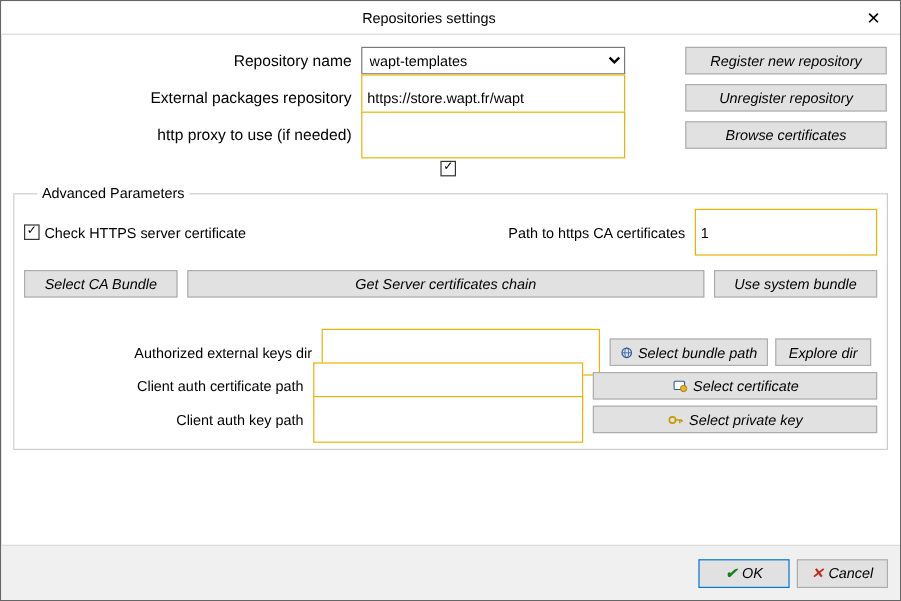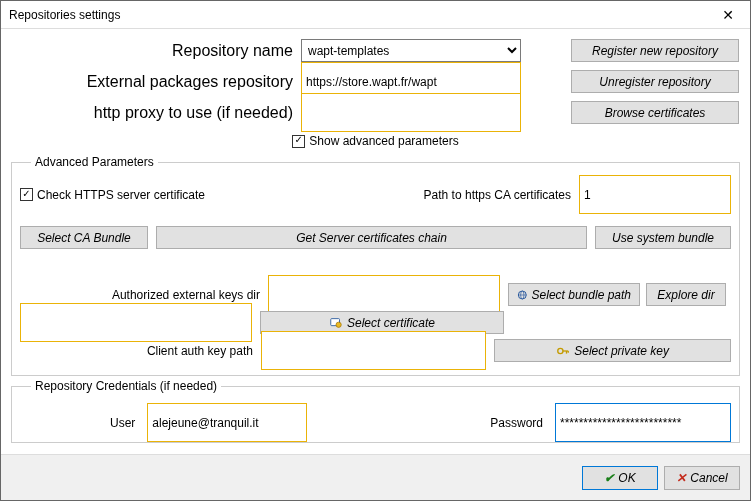--- a/index.html
+++ b/index.html
@@ -19,21 +19,21 @@
   
   .titlebar {
     height: 28px;
     background: #fff;
     border-bottom: 1px solid #ddd;
     display: flex;
     align-items: center;
     padding: 0 0 0 8px;
     font-size: 12px;
   }
-  .titlebar .title { flex: 1; }
+  .titlebar .title { flex: 1; text-align: center; }
   .titlebar .close {
     width: 44px;
     height: 28px;
     display: flex;
     align-items: center;
     justify-content: center;
     font-size: 14px;
     font-family: Arial, sans-serif;
   }
 
@@ -48,21 +48,21 @@
   .form-row {
     display: flex;
     align-items: center;
     margin-bottom: 8px;
     height: 23px;
   }
   .form-label {
     width: 290px;
     text-align: right;
     padding-right: 8px;
-    font-size: 16px;
+    font-size: 13px;
   }
   .form-field { width: 220px; }
   .form-spacer { width: 50px; }
   .form-btncol { width: 168px; }
 
   input[type="text"], input[type="password"] {
     font-family: inherit;
     font-size: 12px;
     height: 39px;
     border: 1px solid #eab308;
@@ -235,21 +235,20 @@
       <input type="text" value="" style="">
     </div>
     <div class="form-spacer"></div>
     <div class="form-btncol">
       <button class="btn">Browse certificates</button>
     </div>
   </div>
 
   <div class="check-row">
     <span class="checkbox checked"></span>
-    <span>Show advanced parameters</span>
   </div>
 
   <div class="groupbox">
     <div class="groupbox-title">Advanced Parameters</div>
 
     <div class="adv-top">
       <div class="chk">
         <span class="checkbox checked"></span>
         <span>Check HTTPS server certificate</span>
       </div>
@@ -277,20 +276,21 @@
             </svg>
           <span>Select bundle path</span>
         </button>
       </div>
       <div class="dir-btn2">
         <button class="btn">Explore dir</button>
       </div>
     </div>
 
     <div class="dir-row">
+      <div class="dir-label">Client auth certificate path</div>
       <div class="dir-input"><input type="text" value="" style=""></div>
       <div class="dir-btn-wide">
         <button class="btn">
           <svg class="icon-cert" viewBox="0 0 16 16">
               <rect x="2" y="3" width="10" height="8" rx="1" fill="#fff" stroke="#2a5a9e" stroke-width="1"></rect>
               <circle cx="11" cy="10" r="3" fill="#e8b923" stroke="#a07000" stroke-width="0.8"></circle>
             </svg>
           <span>Select certificate</span>
         </button>
       </div>
@@ -306,30 +306,20 @@
               <line x1="7.5" y1="8" x2="14" y2="8" stroke="#c49b00" stroke-width="1.5"></line>
               <line x1="12" y1="8" x2="12" y2="11" stroke="#c49b00" stroke-width="1.5"></line>
               <line x1="14" y1="8" x2="14" y2="10" stroke="#c49b00" stroke-width="1.5"></line>
             </svg>
           <span>Select private key</span>
         </button>
       </div>
     </div>
   </div>
 
-  <div class="groupbox" style="margin-top:10px;">
-    <div class="groupbox-title">Repository Credentials (if needed)</div>
-    <div class="cred-row">
-      <span class="lbl">User</span>
-      <div class="uinput"><input type="text" value="alejeune@tranquil.it" style=""></div>
-      <div class="gap"></div>
-      <span class="lbl">Password</span>
-      <div class="pinput"><input type="text" style="outline: rgb(0, 120, 215) solid 1px; outline-offset: -1px;" value="**************************"></div>
-    </div>
-  </div>
 
 </div>
 
 <div class="footer">
   <button class="btn ok">
     <span class="chk-ic">✔</span>
     <span>OK</span>
   </button>
   <button class="btn cancel">
     <span class="x-ic">✕</span>

